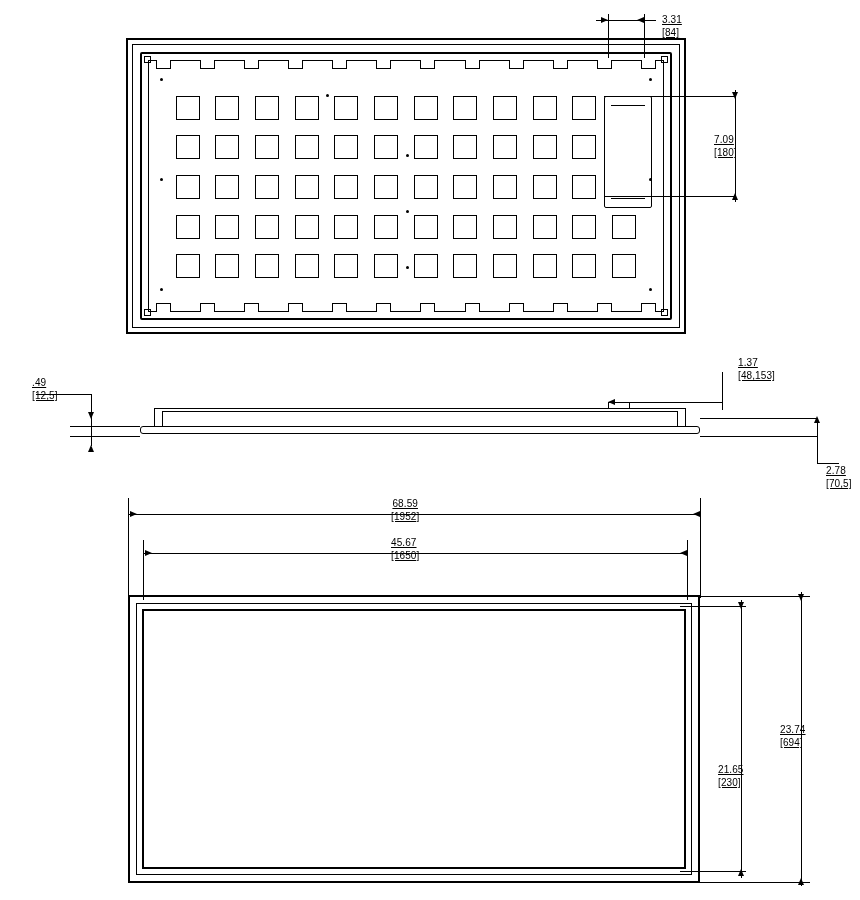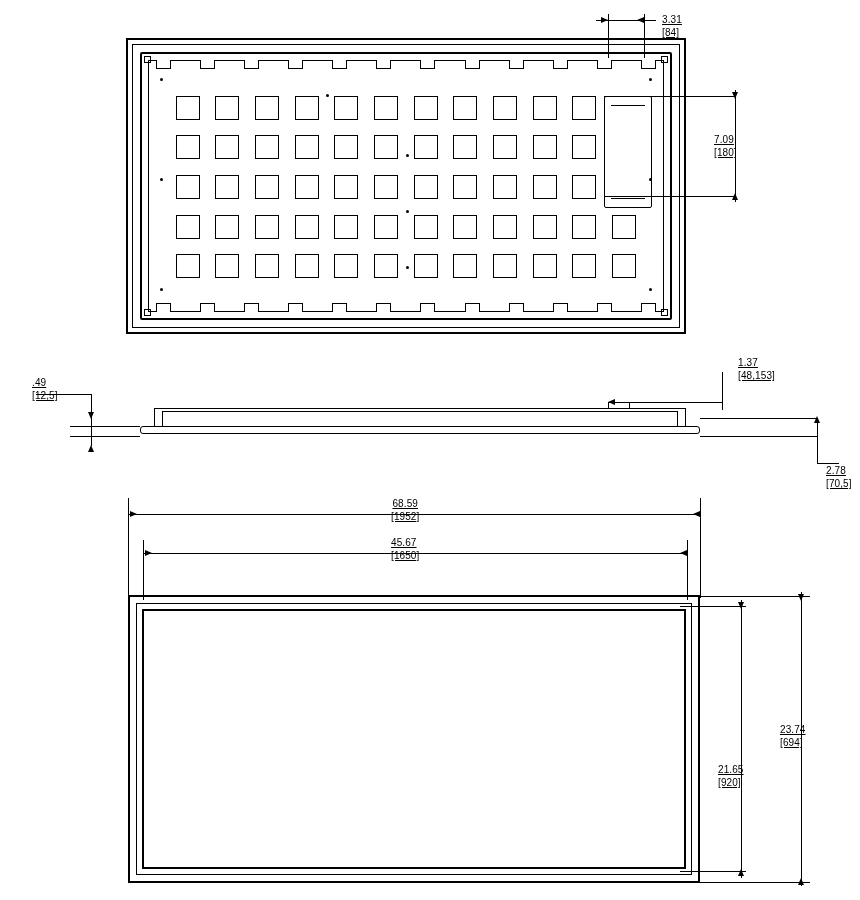--- a/index.html
+++ b/index.html
@@ -568,21 +568,21 @@
   <div class="ln hln" style="left:143px; top:553px; width:545px;"></div>
   <div class="ah right" style="left:145px; top:549.5px;"></div>
   <div class="ah left" style="left:680px; top:549.5px;"></div>
   <div class="dim-text" style="left:391px; top:536px; "><span>45.67</span><span class="l2">[1650]</span></div>
 
   <div class="ln hln" style="left:680px; top:606px; width:66px;"></div>
   <div class="ln hln" style="left:680px; top:871px; width:66px;"></div>
   <div class="ln vln" style="left:741px; top:600px; height:278px;"></div>
   <div class="ah down" style="left:738px; top:602px;"></div>
   <div class="ah up" style="left:738px; top:869px;"></div>
-  <div class="dim-text" style="left:718px; top:723px;margin-top:40px;"><span>21.65</span><span class="l2">[920]</span></div>
+  <div class="dim-text" style="left:718px; top:723px;margin-top:40px;"><span>21.65</span><span class="l2">[230]</span></div>
 
   <div class="ln hln" style="left:700px; top:596px; width:110px;"></div>
   <div class="ln hln" style="left:700px; top:882px; width:110px;"></div>
   <div class="ln vln" style="left:801px; top:592px; height:294px;"></div>
   <div class="ah down" style="left:798px; top:594px;"></div>
   <div class="ah up" style="left:798px; top:878px;"></div>
   <div class="dim-text" style="left:780px; top:723px;"><span>23.74</span><span class="l2">[694]</span></div>
 
 </div>
 

